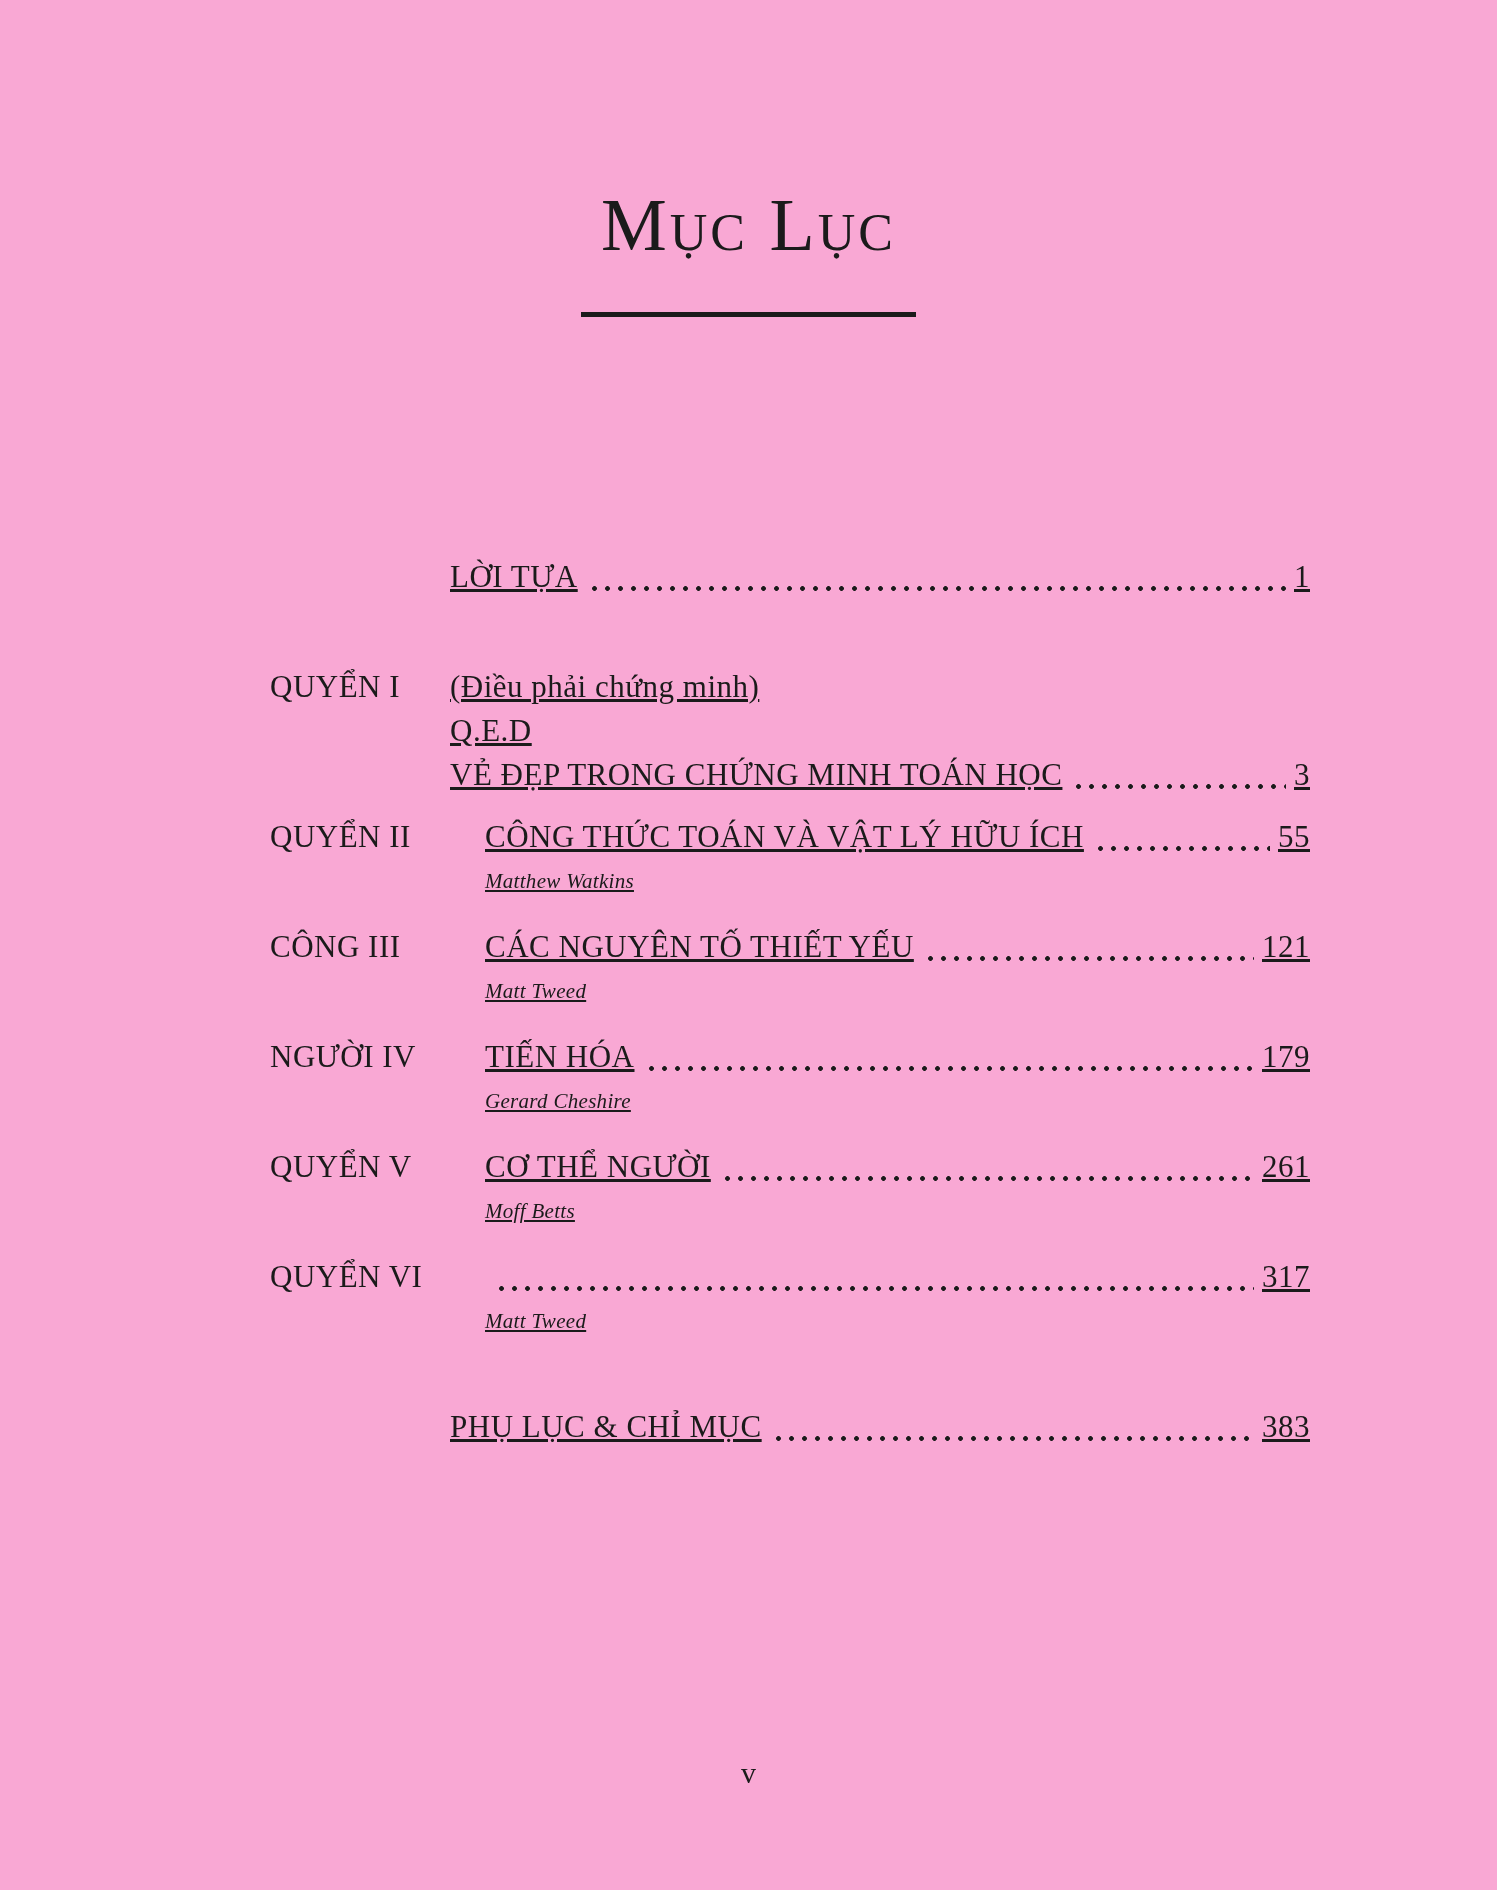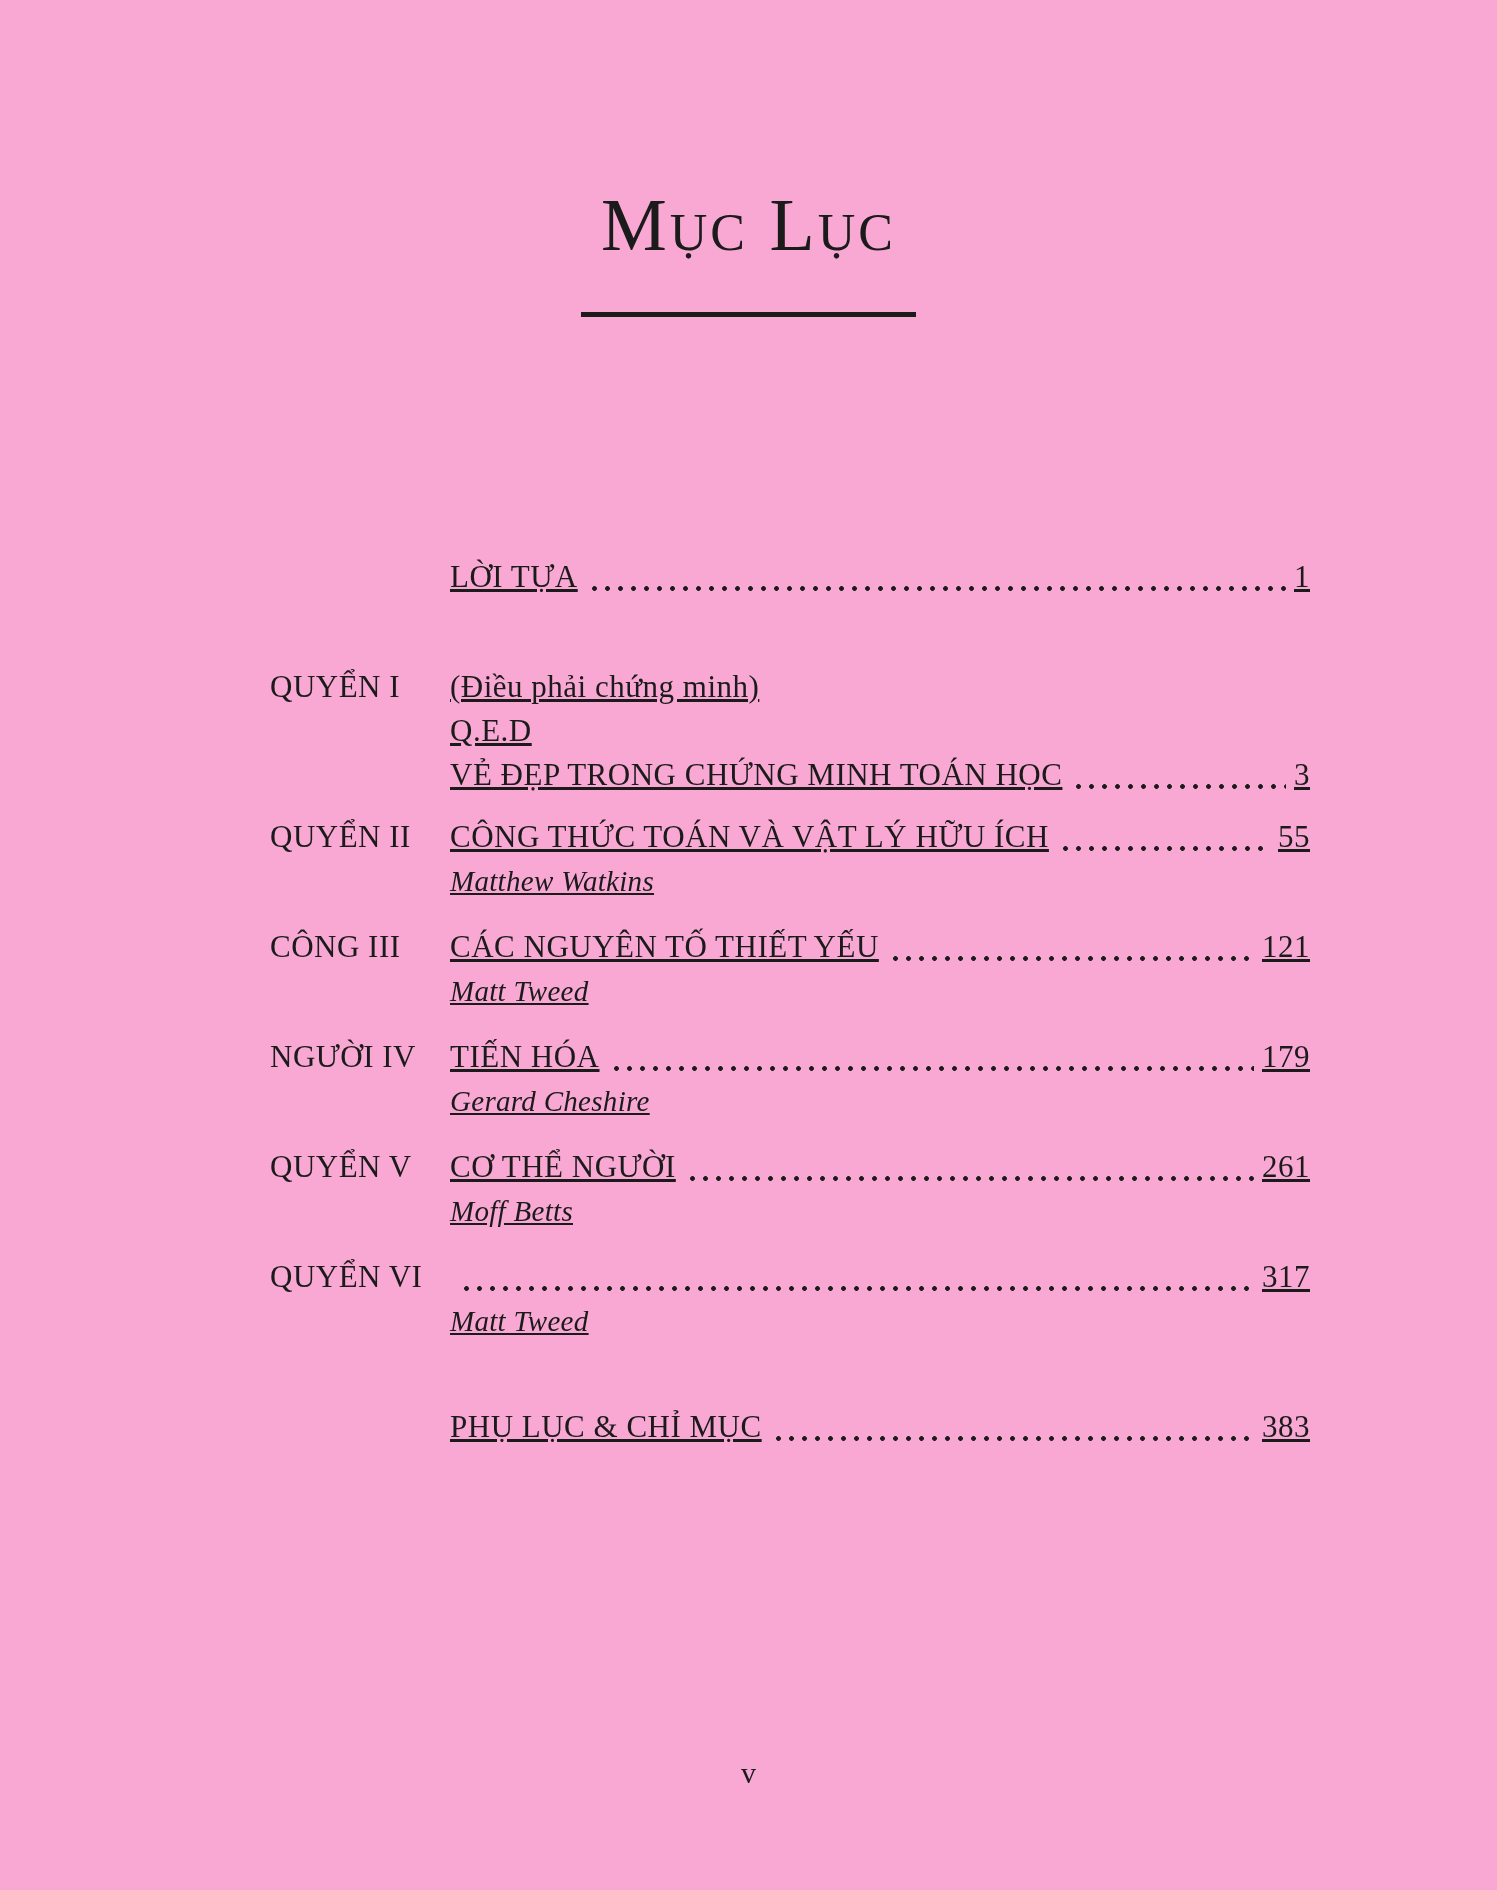--- a/index.html
+++ b/index.html
@@ -38,40 +38,40 @@
   }
   .toc-row {
     display: grid;
     grid-template-columns: 180px 1fr;
     font-size: 31px;
     line-height: 44px;
     letter-spacing: 0.5px;
   }
   .row-preface  { margin-bottom: 66px; }
   .row-book1    { margin-bottom: 18px; }
-  .row-book     { margin-bottom: 22px; }
+  .row-book     { margin-bottom: 22px; gap: 35px; }
   .row-appendix { margin-top: 62px; }
   .entry-label { white-space: nowrap; }
   .entry-body { min-width: 0; text-decoration: underline; }
   .leader-line { display: flex; align-items: stretch; }
   .leader-line .entry-title { white-space: nowrap; }
   .dot-leader {
     flex: 1 1 auto;
     align-self: flex-end;
     height: 5px;
     margin: 0 8px 8px 10px;
     background-image: radial-gradient(circle closest-side, #1b1b1b 85%, transparent);
     background-size: 13px 5px;
     background-repeat: repeat-x;
     background-position: left bottom;
   }
   .page-num { white-space: nowrap; }
   .author-line {
     font-style: italic;
-    font-size: 29px;
+    font-size: 21px;
     letter-spacing: 0.3px;
     line-height: 44px;
   }
   .pre-line { line-height: 44px; }
   .folio {
     position: absolute;
     left: 0;
     right: 0;
     top: 1756px;
     text-align: center;

